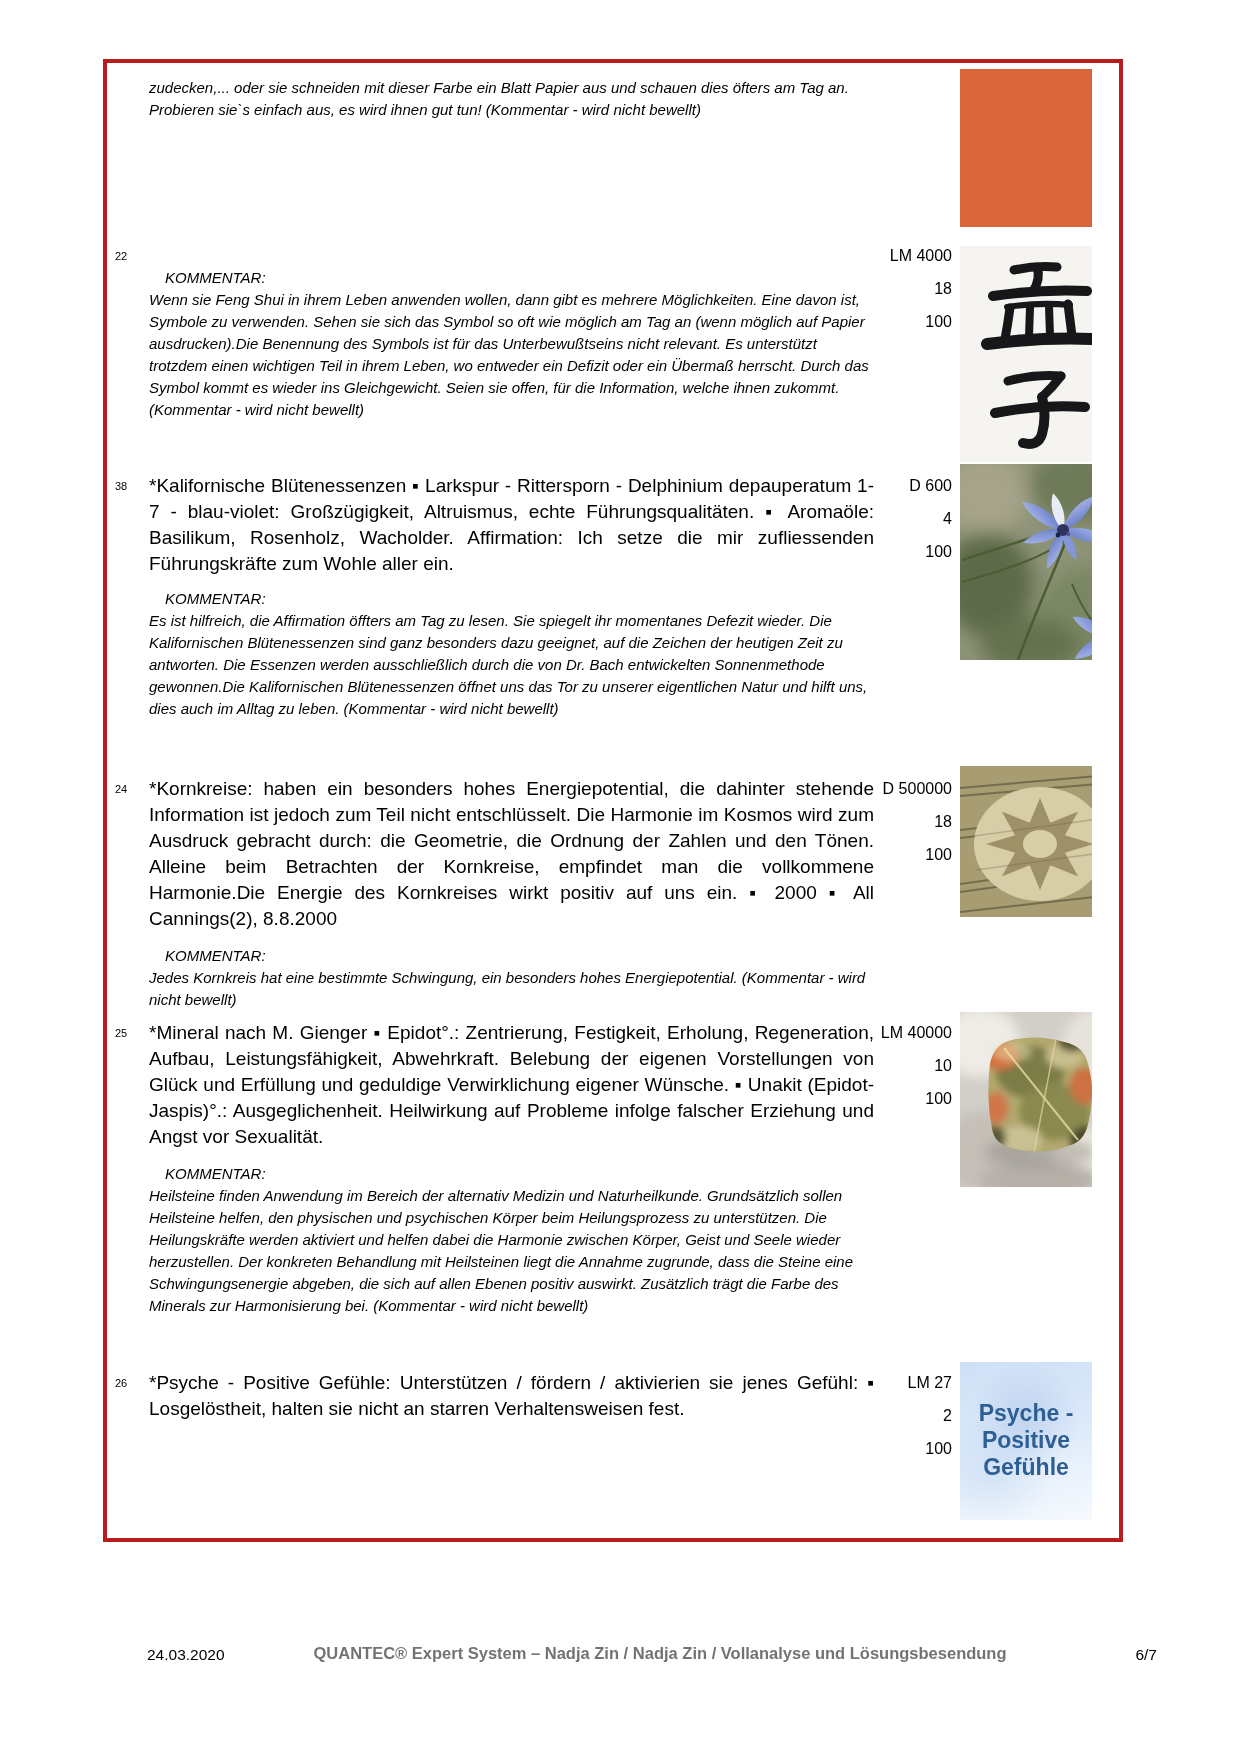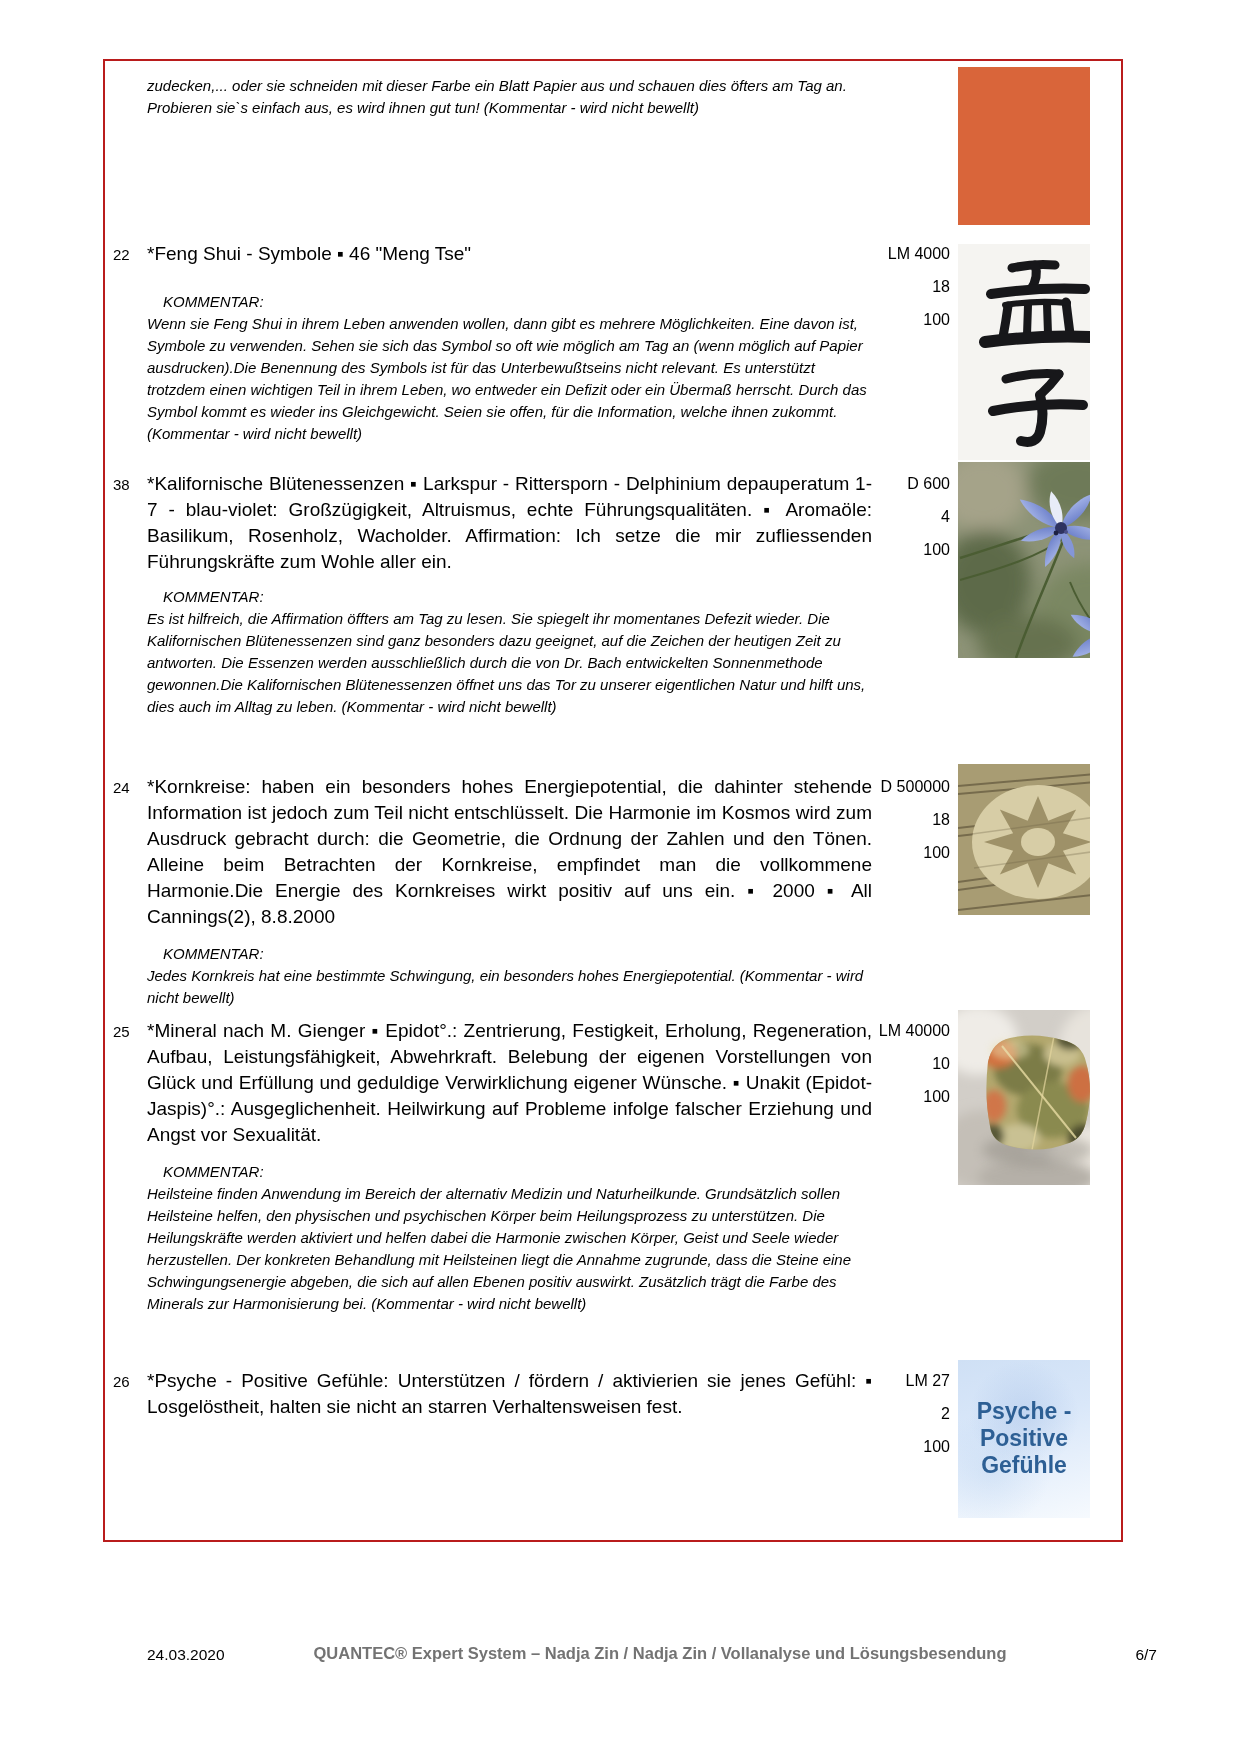--- a/index.html
+++ b/index.html
@@ -3,24 +3,24 @@
 <meta charset="utf-8">
 <style>
   html,body{margin:0;padding:0;}
   body{
     width:1240px;height:1753px;background:#ffffff;position:relative;
     font-family:"Liberation Sans","DejaVu Sans",sans-serif;color:#000;
     overflow:hidden;
   }
   .frame{
     position:absolute;left:103px;top:59px;width:1020px;height:1483px;
-    border:2px solid #b91c1c;box-sizing:border-box;
+    border:4px solid #b91c1c;box-sizing:border-box;
   }
   .row{position:absolute;left:0;width:100%;}
-  .num{position:absolute;left:8px;top:3px;width:30px;font-size:15px;line-height:21px;}
+  .num{position:absolute;left:8px;top:3px;width:30px;font-size:11px;line-height:21px;}
   .textcol{position:absolute;left:42px;top:0;width:725px;}
   .heading{font-size:19px;line-height:26px;text-align:justify;text-align-last:left;}
   .comment{margin-top:13px;font-style:italic;font-size:15px;line-height:22px;}
   .comment.mt-lg{margin-top:24px;}
   .comment.mt-sm{margin-top:11px;}
   .klabel{display:block;margin-left:16px;}
   .potency{position:absolute;left:640px;top:-4px;width:205px;text-align:right;
     font-size:16px;line-height:33px;}
   .potency span{display:block;text-align:right;}
   .imgcol{position:absolute;left:853px;width:132px;overflow:hidden;}
@@ -51,21 +51,20 @@
       <div class="intro-text">zudecken,... oder sie schneiden mit dieser Farbe ein Blatt Papier aus und schauen dies öfters am Tag an. Probieren sie`s einfach aus, es wird ihnen gut tun! (Kommentar - wird nicht bewellt)</div>
     </div>
     <div class="imgcol" style="top:0">
       <div class="orange-swatch"></div>
     </div>
   </section>
 
   <section class="row" style="top:180px">
     <div class="num">22</div>
     <div class="textcol">
-      <div class="heading">*Feng Shui - Symbole ▪ 46 "Meng Tse"</div>
       <div class="comment mt-lg">
         <span class="klabel">KOMMENTAR:</span>
         <span>Wenn sie Feng Shui in ihrem Leben anwenden wollen, dann gibt es mehrere Möglichkeiten. Eine davon ist, Symbole zu verwenden. Sehen sie sich das Symbol so oft wie möglich am Tag an (wenn möglich auf Papier ausdrucken).Die Benennung des Symbols ist für das Unterbewußtseins nicht relevant. Es unterstützt trotzdem einen wichtigen Teil in ihrem Leben, wo entweder ein Defizit oder ein Übermaß herrscht. Durch das Symbol kommt es wieder ins Gleichgewicht. Seien sie offen, für die Information, welche ihnen zukommt.  (Kommentar - wird nicht bewellt)</span>
       </div>
     </div>
     <div class="potency">
       <span>LM 4000</span>
       <span>18</span>
       <span>100</span>
     </div>

